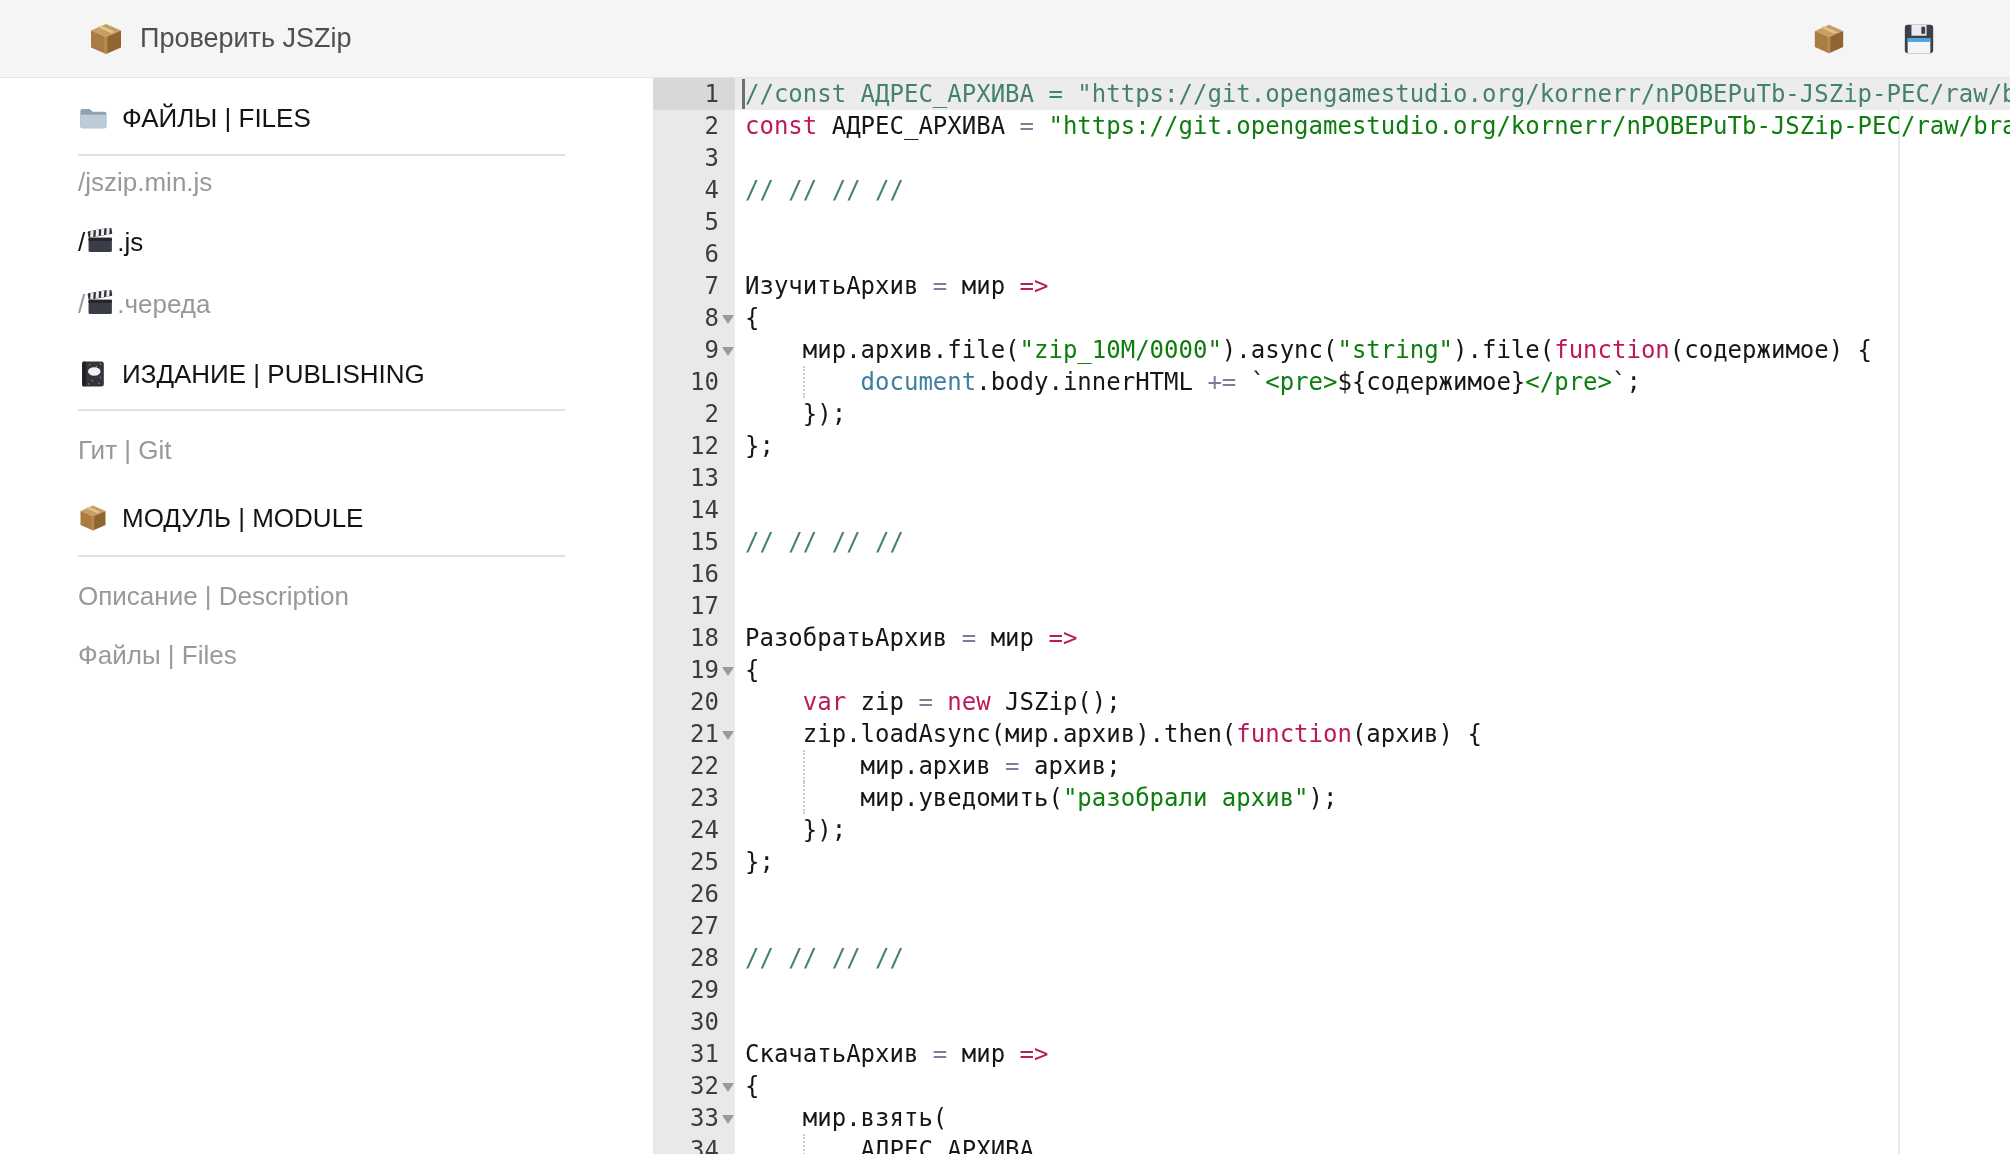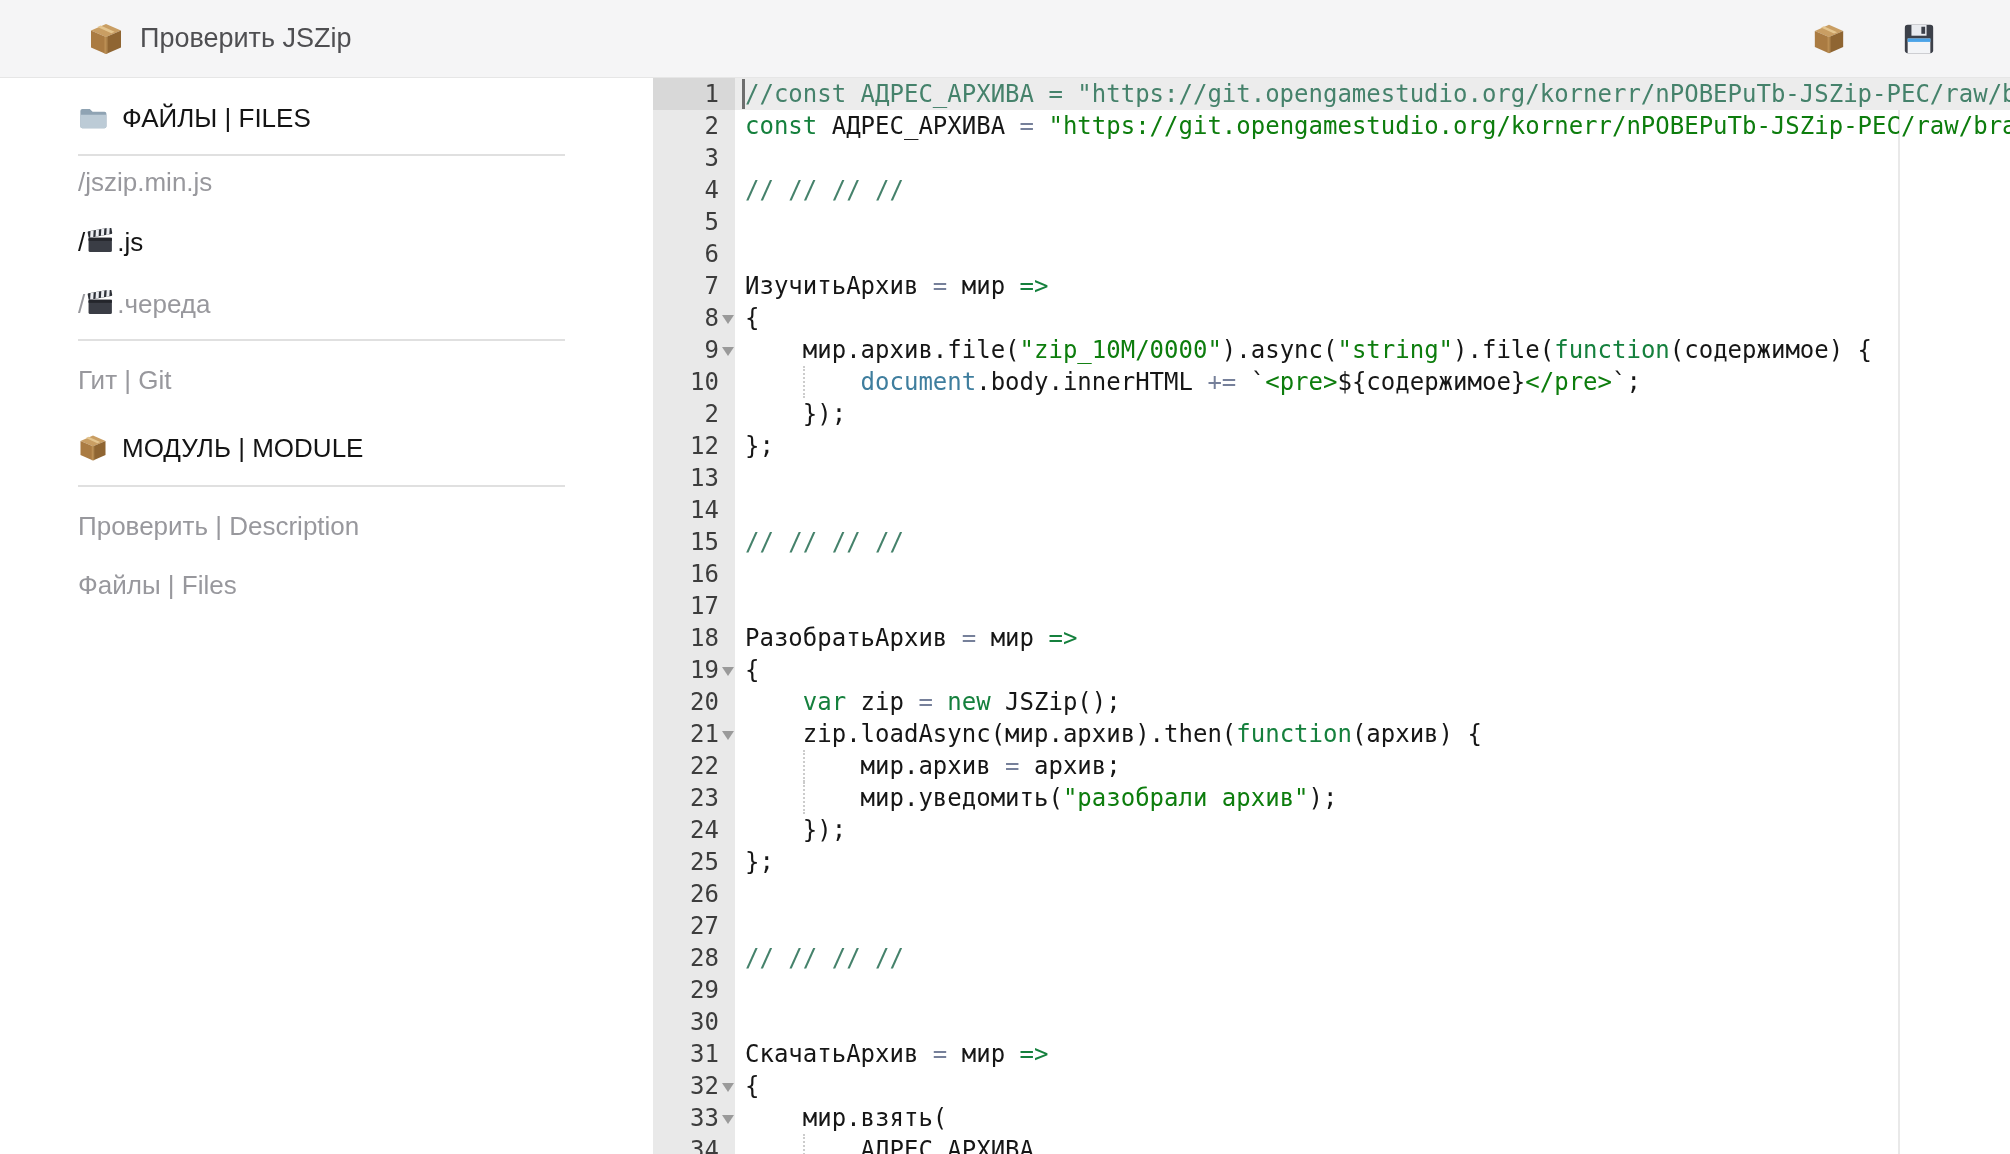--- a/index.html
+++ b/index.html
@@ -40,21 +40,21 @@
          padding-right:16px; position:relative; }
   .code { flex:1; padding-left:10px; white-space:pre; position:relative; color:#161616; }
   .row.active .gut { background:#d8d8d8; }
   .row.active .code { background:#ececec; }
   .fold { position:absolute; right:1px; top:13px; width:0; height:0;
           border-left:6px solid transparent; border-right:6px solid transparent;
           border-top:9px solid #9a9a9a; cursor:pointer; }
   .cursor { position:absolute; left:7px; top:1px; width:3px; height:30px; background:#6e6e6e; }
   .guide { position:absolute; left:68px; top:0; bottom:0; border-left:2px dotted #cccccc; }
   .t-d { color:#161616;text-align:center; }
-  .t-k { color:#15803d;text-align:center; }
+  .t-k { color:#be185d;text-align:center; }
   .t-s { color:#0d7d0d; }
   .t-c { color:#45826b; }
   .t-o { color:#76809a; }
   .t-v { color:#3f7e9e; }
 </style>
 </head>
 <body>
 
 <svg width="0" height="0" style="position:absolute">
   <defs>
@@ -157,38 +157,46 @@
     <div class="side-item muted mt26">
       <span>/</span>
         <span class="inline-ic">
           <svg class="icon-svg" width="28" height="28" viewBox="0 0 36 36">
             <use href="#ic-clapper"></use>
           </svg>
         </span>
         <span>.череда</span>
     </div>
 
+    <div class="side-h mt34">
+      <span>
+        <svg class="icon-svg" width="30" height="30" viewBox="0 0 36 36">
+            <use href="#ic-notebook"></use>
+          </svg>
+      </span>
+      <span>ИЗДАНИЕ | PUBLISHING</span>
+    </div>
     <hr class="side-hr mt17">
 
     <div class="side-item muted mt13">
       <span>Гит | Git</span>
     </div>
 
     <div class="side-h mt32">
       <span>
         <svg class="icon-svg" width="30" height="30" viewBox="0 0 36 36">
             <use href="#ic-package"></use>
           </svg>
       </span>
       <span>МОДУЛЬ | MODULE</span>
     </div>
     <hr class="side-hr mt19">
 
     <div class="side-item muted mt13">
-      <span>Проверить | Description</span>
+      <span>Описание | Description</span>
     </div>
     <div class="side-item muted mt23">
       <span>Файлы | Files</span>
     </div>
   </div>
 
   <div class="editor">
     <div class="ruler"></div>
     <div>
         <div class="row active">

